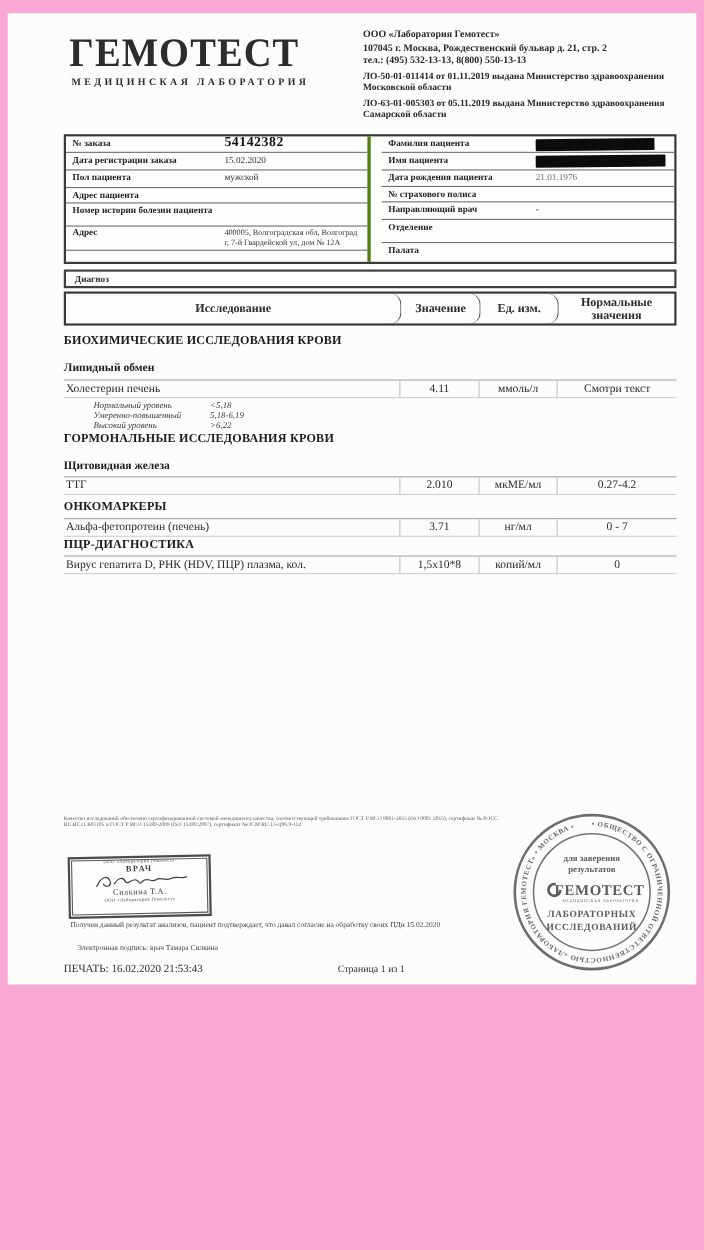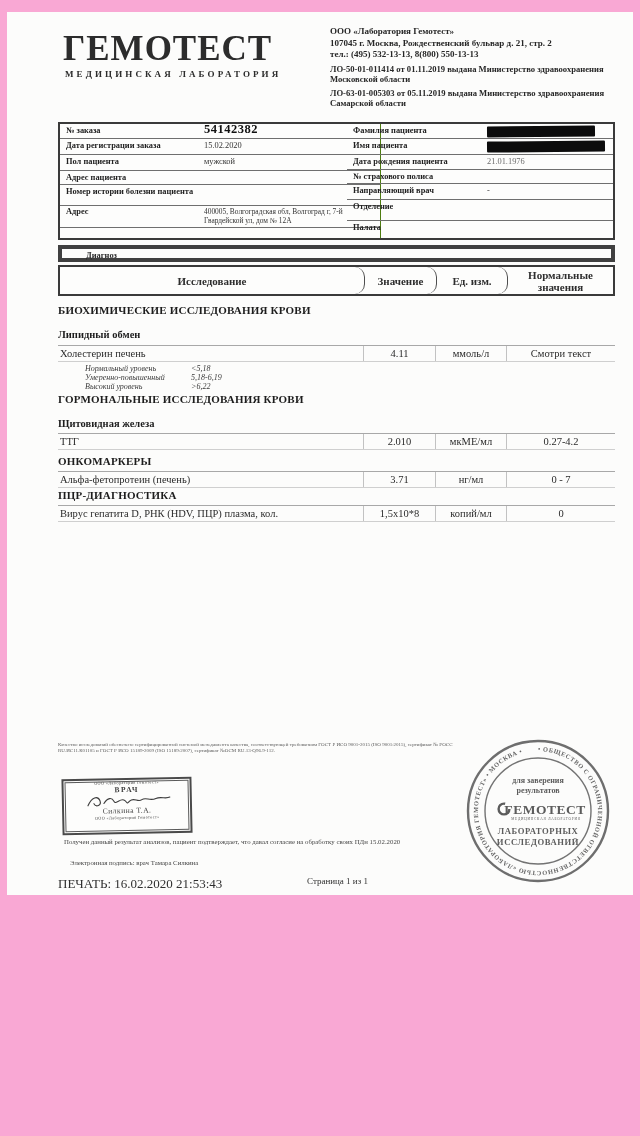--- a/index.html
+++ b/index.html
@@ -17,32 +17,32 @@
 
   
   .logo-title { left:56px; top:16px; font-size:35px; font-weight:900; letter-spacing:1px; color:#2c2c2c; transform:scaleY(1.05); }
   .logo-sub   { left:58px; top:57px; font-size:9px; font-weight:bold; letter-spacing:3.1px; color:#2c2c2c; }
   .org-block  { left:323px; top:14px; width:300px; font-size:9px; font-weight:bold; line-height:11.5px; color:#272727; }
   .org-block .lic { margin-top:3px; font-size:8.6px; line-height:10.5px; }
 
   
   .ptable { left:51px; top:110px; width:557px; height:118px; border:2px solid #3a3a3a; background:#fdfdfc; }
   .pt-col { position:absolute; top:0; bottom:0; display:flex; flex-direction:column; }
-  .pt-left  { left:0; width:321px; border-right:1px solid #4d7c0f; }
+  .pt-left  { left:0; width:277px; border-right:3px solid #4d7c0f; }
   .pt-right { left:287px; right:0; }
   .prow { display:flex; border-bottom:1px solid #6f6f6f; font-size:8.4px; line-height:9.6px; padding:2px 0 0 6px; overflow:hidden; }
   .prow:last-child { border-bottom:none; }
   .plabel { font-weight:bold; color:#222; }
   .pt-left  .plabel { width:138px; }
   .pt-right .plabel { width:134px; }
   .pvalue { flex:1; color:#333; padding-right:4px; }
   .order-no { font-size:12.5px; font-weight:bold; letter-spacing:.5px; color:#111; position:relative; top:-1px; }
   .redaction { display:inline-block; width:108px; height:11px; background:#0c0c0c; transform:rotate(-.6deg); border-radius:1px; }
   .redaction.r2 { width:118px; }
-  .diagnosis { left:51px; top:233px; width:557px; height:17px; border:4px solid #404040; font-size:8.4px; font-weight:bold; padding:2px 0 0 24px; background:#fdfdfc; }
+  .diagnosis { left:51px; top:233px; width:557px; height:17px; border:2px solid #404040; font-size:8.4px; font-weight:bold; padding:2px 0 0 8px; background:#fdfdfc; }
 
   
   .rhead { left:51px; top:253px; width:557px; height:31px; border:2px solid #3a3a3a; display:flex; font-size:11px; font-weight:bold; text-align:center; background:#fdfdfc; }
   .rhead > div { border-right:1px solid #4e4e4e; display:flex; align-items:center; justify-content:center; line-height:12px;border-radius:10px; }
   .rhead > div:last-child { border-right:none; }
   .rh-name{ width:305px; } .rh-val{ width:72px; } .rh-unit{ width:71px; } .rh-norm{ flex:1; }
 
   .sect  { left:51px; font-size:11px; font-weight:bold; color:#1d1d1d; letter-spacing:.2px; }
   .group { left:51px; font-size:10.5px; font-weight:bold; color:#1d1d1d; }
   .res-row { left:51px; width:557px; height:17px; display:flex; font-size:10.5px; line-height:15px;
@@ -60,21 +60,21 @@
   .dstamp { left:55px; top:766px; width:130px; height:56px; border:2px solid #4a4a4a;
             transform:rotate(-1.2deg); color:#3e3e3e; text-align:center; background:rgba(255,255,255,.3); }
   .dstamp::after { content:""; position:absolute; inset:1px; border:1px solid #5a5a5a; pointer-events:none; }
   .dstamp .edge { font-size:4.2px; letter-spacing:.4px; line-height:6px; overflow:hidden; white-space:nowrap; color:#4a4a4a; }
   .dstamp .role { font-size:7.5px; font-weight:bold; letter-spacing:1.5px; line-height:8px; }
   .dstamp .sig  { height:16px; margin:-1px 0 -2px; }
   .dstamp .dname{ font-size:7.5px; letter-spacing:.5px; line-height:8px; }
 
   .consent { left:57px; top:826px; font-size:6.8px; color:#454545; }
   .esign   { left:63px; top:847px; font-size:6.8px; color:#454545; }
-  .printed { left:51px; top:864px; font-size:13px; color:#2f2f2f; }
+  .printed { left:51px; top:864px; font-size:10px; color:#2f2f2f; }
   .pagenum { left:300px; top:864px; font-size:9px; color:#2f2f2f; }
 
   .rstamp { left:455px; top:723px; width:152px; height:152px; }
 </style>
 </head>
 <body>
 
 <div class="screen">
   <div class="page">
 

